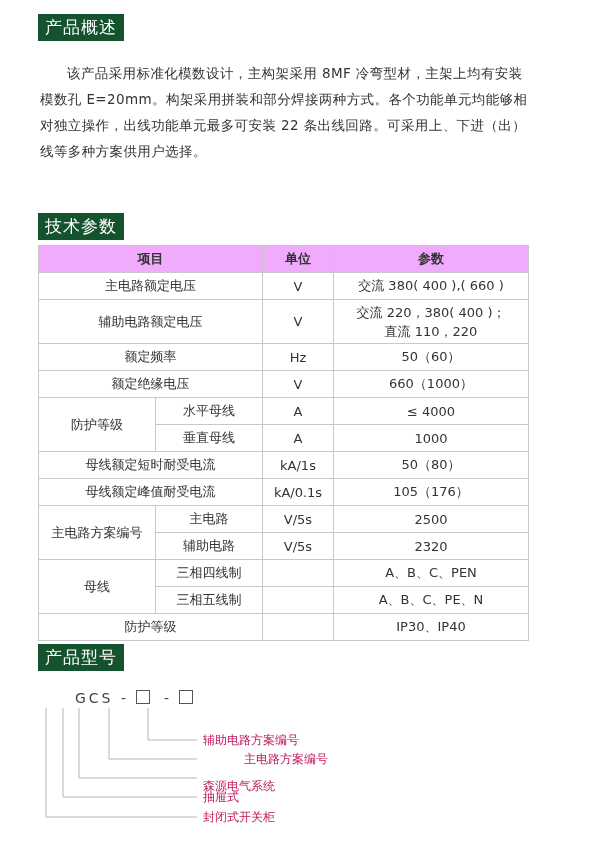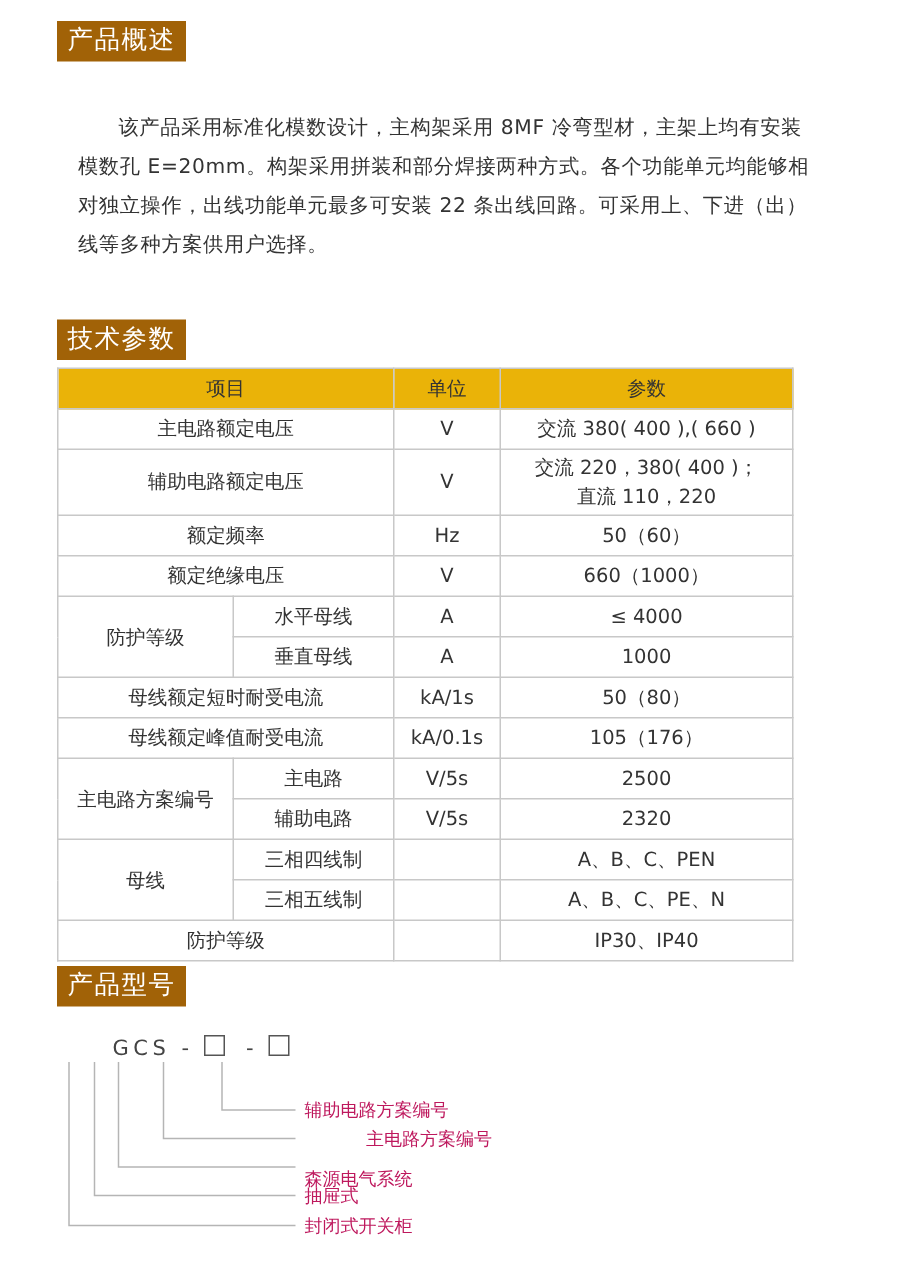--- a/index.html
+++ b/index.html
@@ -1,27 +1,27 @@
 <!DOCTYPE html>
 <html><head>
 <meta charset="utf-8">
 <style>
   html, body { margin: 0; padding: 0; background: #ffffff; }
   body { width: 600px; height: 849px; position: relative; overflow: hidden;
          font-family: "DejaVu Sans", "Liberation Sans", sans-serif; color: #333333; }
-  .section-tag { position: absolute; left: 38px; height: 27px; background: #a16207;
+  .section-tag { position: absolute; left: 38px; height: 27px; background: #14532d;
                  color: #ffffff; font-size: 17px; line-height: 27px; padding: 0 7px;
                  letter-spacing: 1px; }
   .intro { position: absolute; left: 40px; top: 60px; width: 490px; font-size: 13.5px;
-           line-height: 26px; color: #333; text-indent: 2em; letter-spacing: 0.4px; margin: 12px; }
+           line-height: 26px; color: #333; text-indent: 2em; letter-spacing: 0.4px; margin: 0; }
   table.spec { position: absolute; left: 38px; top: 245px; width: 490px; border-collapse: collapse;
                font-size: 13px; color: #333; table-layout: fixed; }
   table.spec td, table.spec th { border: 1px solid #c8c8c8; text-align: center; padding: 0;
                                   height: 26px; font-weight: normal; }
-  table.spec th { background: #eab308; height: 26px; }
+  table.spec th { background: #f0abfc; height: 26px; font-weight: bold; }
   table.spec td.two-line { height: 43px; line-height: 19px; }
   .model { position: absolute; left: 0; top: 690px; width: 600px; height: 159px; }
   .model-code { position: absolute; left: 43px; top: 0; font-size: 14px; letter-spacing: 3px; color: #444; margin-left: 32px; }
   .box { display: inline-block; width: 12px; height: 12px; border: 1px solid #555; vertical-align: -1px; }
   .lbl { position: absolute; left: 203px; font-size: 12px; color: #be185d; }
   svg.lines { position: absolute; left: 0; top: 0; }
 </style>
 </head>
 <body>
 

